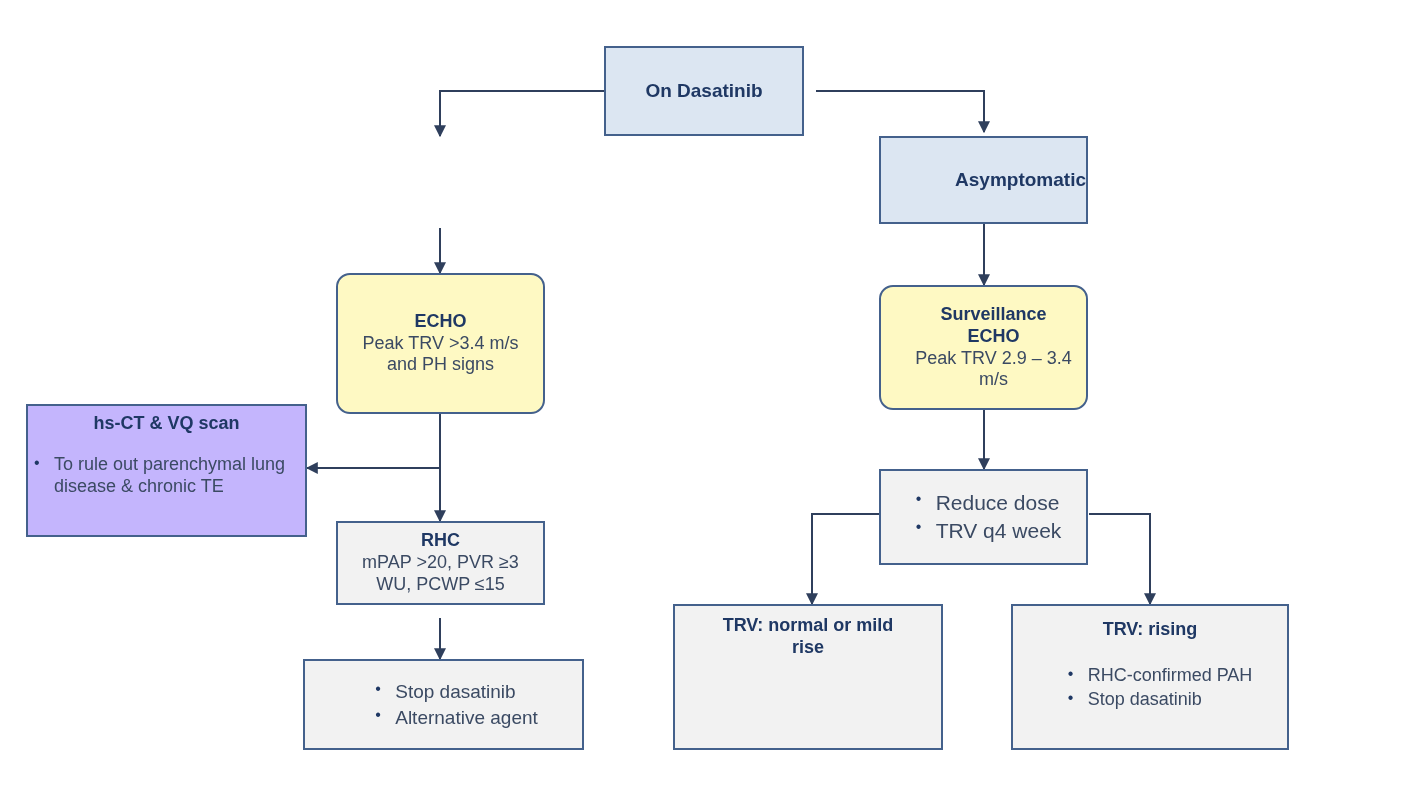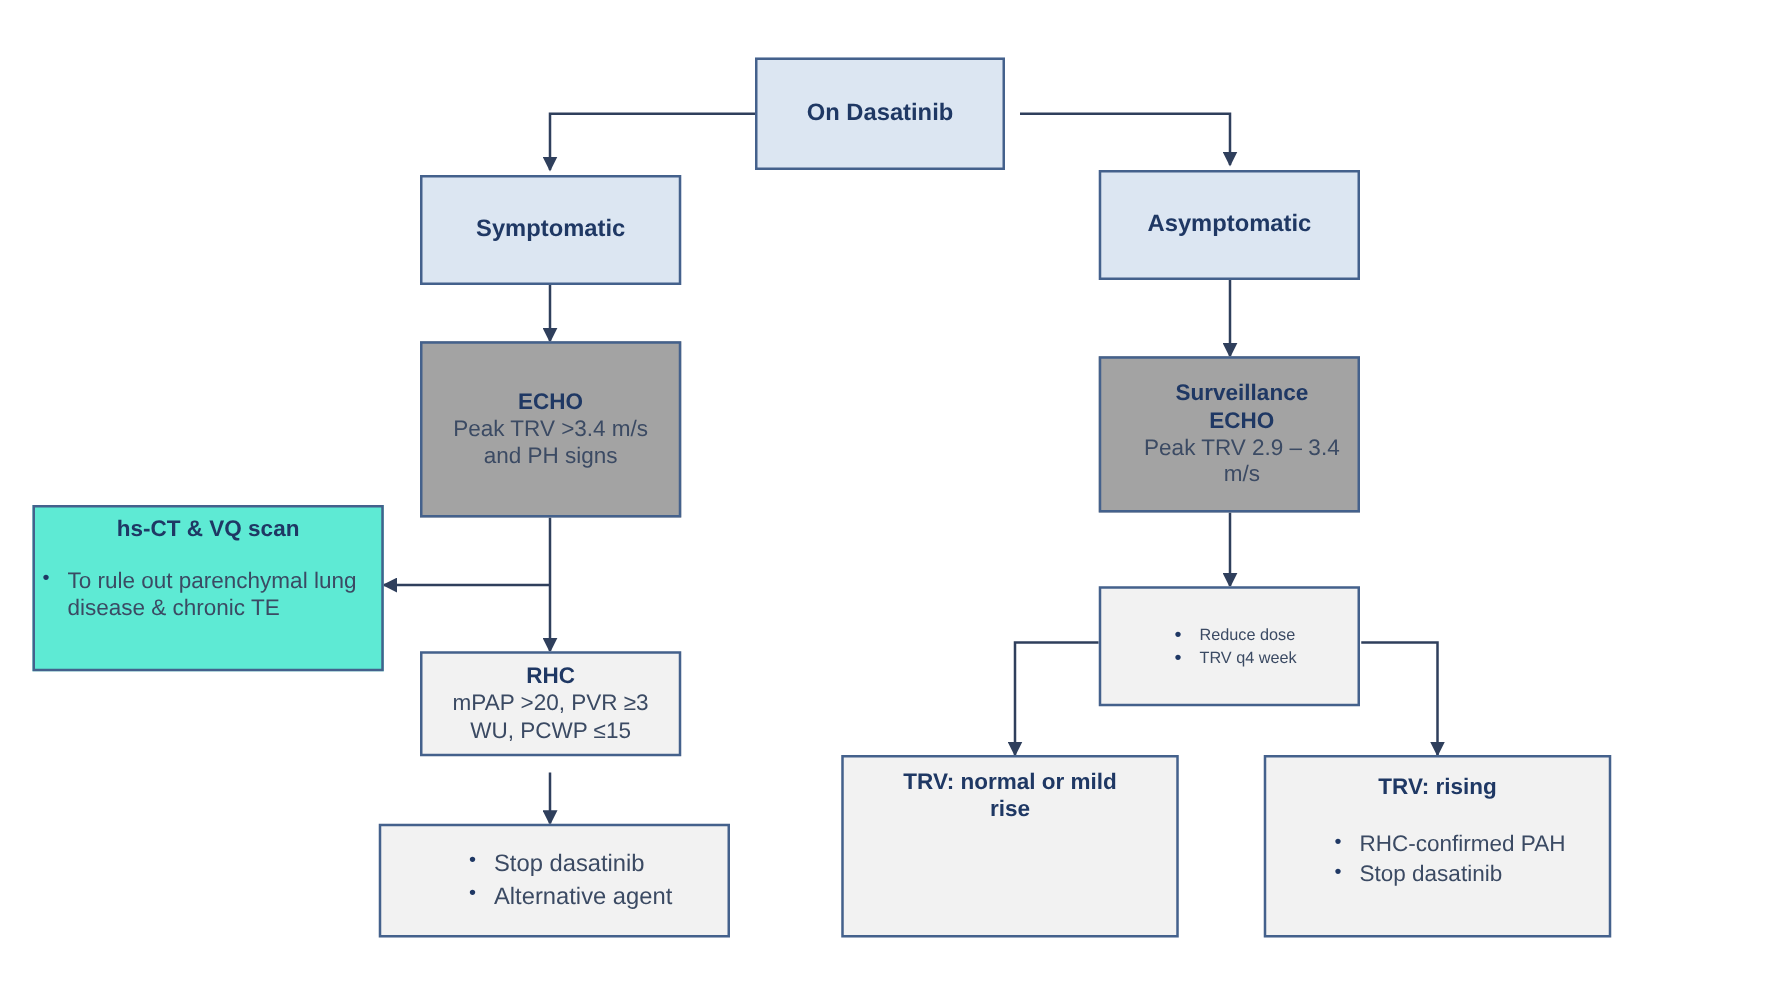--- a/index.html
+++ b/index.html
@@ -23,22 +23,22 @@
     border: 2px solid #44618c;
     display: flex;
     flex-direction: column;
     align-items: center;
     justify-content: center;
     color: #1f3864;
     text-align: center;
     line-height: 1.22;
   }
   .fill-blue   { background: #dce6f2; }
-  .fill-yellow { background: #a3a3a3; }
-  .fill-gray   { background: #5eead4; }
+  .fill-yellow { background: #fef9c3; border-radius: 14px; }
+  .fill-gray   { background: #c4b5fd; }
   .fill-white  { background: #f2f2f2; }
   .n-title {
     font-weight: bold;
     color: #1f3864;
   }
   .n-sub {
     font-weight: normal;
     color: #3b4a63;
   }
   .bullets {
@@ -95,25 +95,22 @@
       <path d="M 879 514 L 812 514 L 812 604"></path>
       <path d="M 1089 514 L 1150 514 L 1150 604"></path>
     </g>
   </svg>
 
   <div class="node fill-blue" style="left:604px; top:46px; width:200px; height:90px; font-size:19px;">
     <div class="n-title">On Dasatinib</div>
   </div>
 
 
-  <div class="node fill-blue" style="left:336px; top:140px; width:209px; height:88px; font-size:19px;">
-    <div class="n-title">Symptomatic</div>
-  </div>
 
-  <div class="node fill-blue" style="left:879px; top:136px; width:209px; height:88px; font-size:19px;">
+  <div class="node fill-blue" style="left:879px; top:136px; width:209px; height:88px; font-size:19px;align-items:flex-end;">
     <div class="n-title">Asymptomatic</div>
   </div>
 
   <div class="node fill-yellow" style="left:336px; top:273px; width:209px; height:141px; font-size:18px;">
     <div class="n-title">ECHO</div>
     <div class="n-sub">Peak TRV &gt;3.4 m/s</div>
     <div class="n-sub">and PH signs</div>
   </div>
 
   <div class="node fill-yellow" style="left:879px; top:285px; width:209px; height:125px; font-size:18px;padding-left:20px;">
@@ -136,21 +133,21 @@
     <div class="n-sub">WU, PCWP ≤15</div>
   </div>
 
   <div class="node fill-white" style="left:303px; top:659px; width:281px; height:91px; font-size:19px;">
     <ul class="bullets" style="margin-left:20px;">
       <li>Stop dasatinib</li>
       <li>Alternative agent</li>
     </ul>
   </div>
 
-  <div class="node fill-white" style="left:879px; top:469px; width:209px; height:96px; font-size:13px;">
+  <div class="node fill-white" style="left:879px; top:469px; width:209px; height:96px; font-size:21px;">
     <ul class="bullets" style="margin-left:4px;">
       <li>Reduce dose</li>
       <li>TRV q4 week</li>
     </ul>
   </div>
 
   <div class="node fill-white" style="left:673px; top:604px; width:270px; height:146px; font-size:18px; justify-content:flex-start; padding-top:9px;">
     <div class="n-title">TRV: normal or mild</div>
     <div class="n-title">rise</div>
   </div>

